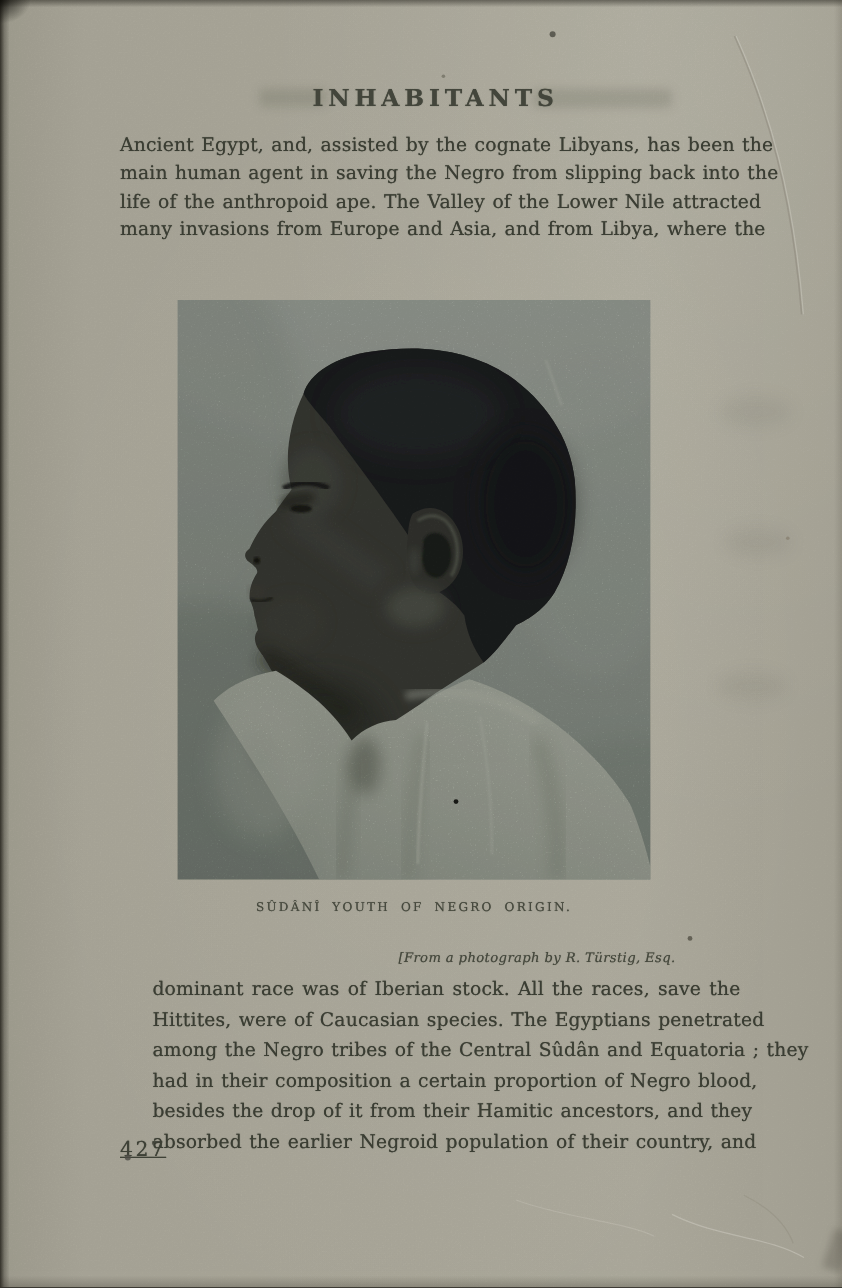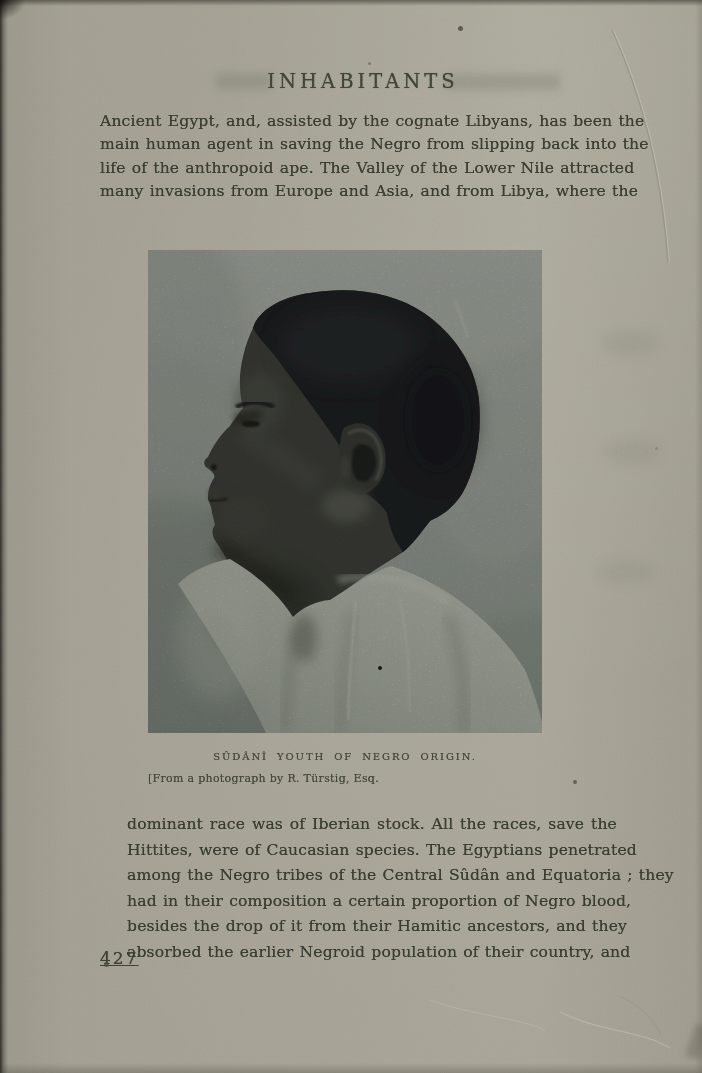--- a/index.html
+++ b/index.html
@@ -31,21 +31,21 @@
   .corner-br{position:absolute;right:-4px;bottom:14px;width:16px;height:34px;pointer-events:none;
     background:rgba(44,41,32,.22);filter:blur(3px);transform:rotate(18deg);}
   .speck{position:absolute;border-radius:50%;pointer-events:none;}
   .ghost{position:absolute;pointer-events:none;filter:blur(4px);background:rgba(72,75,62,.17);border-radius:4px;}
   .smudge{position:absolute;pointer-events:none;filter:blur(6px);background:rgba(90,92,80,.09);border-radius:50%;}
 
   
   .heading{
     position:absolute;left:100px;width:490px;top:70px;height:26px;
     text-align:center;transform:translateX(18px);
-    font-size:19.5px;font-weight:400;letter-spacing:4px;color:#474a3f;
+    font-size:19.5px;font-weight:700;letter-spacing:4px;color:#474a3f;
     text-shadow:0 0 .7px rgba(66,69,58,.85);
   }
   .para{position:absolute;left:100px;width:490px;}
   .para-top{top:110px;}
   .para-bottom{top:812px;margin-left:27px;}
   .tline{
     display:block;width:100%;
     font-size:15.6px;color:#3e4136;
     text-shadow:0 0 .65px rgba(58,61,50,.8);
     text-align:justify;text-align-last:justify;
@@ -56,23 +56,23 @@
 
   .photo-wrap{position:absolute;left:148px;top:250px;width:394px;height:483px;}
   .photo-wrap svg{display:block;}
 
   .fig-caption{
     position:absolute;left:148px;width:394px;top:751px;height:14px;
     text-align:center;font-size:10px;letter-spacing:1.9px;word-spacing:4px;
     color:#4b4e42;text-shadow:0 0 .6px rgba(70,73,61,.8);
   }
   .fig-credit{
-    position:absolute;left:148px;width:415px;top:772px;height:14px;
-    text-align:left;font-size:11px;letter-spacing:.3px;
-    color:#4a4d41;text-shadow:0 0 .6px rgba(70,73,61,.75);
+    position:absolute;left:148px;width:415px;top:792px;height:14px;
+    text-align:right;font-size:11px;letter-spacing:.3px;
+    color:#4a4d41;text-shadow:0 0 .6px rgba(70,73,61,.75);font-style:italic;
   }
   .pagenum{
     position:absolute;left:100px;width:490px;top:948px;height:20px;
     text-align:left;font-size:17px;letter-spacing:2px;color:#42453a;
     text-shadow:0 0 .7px rgba(62,65,54,.85);
     text-decoration:underline;
   }
   .overlay-svg,.noise-svg{position:absolute;left:0;top:0;pointer-events:none;}
 </style>
 </head>

